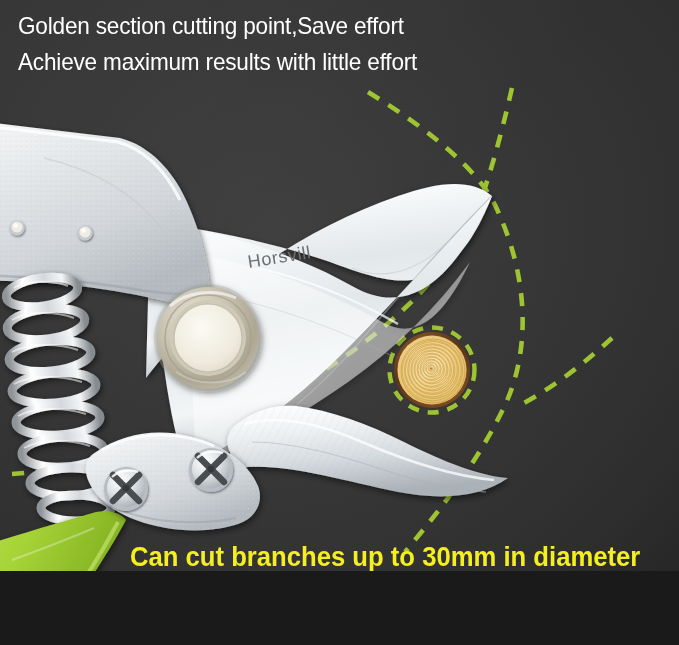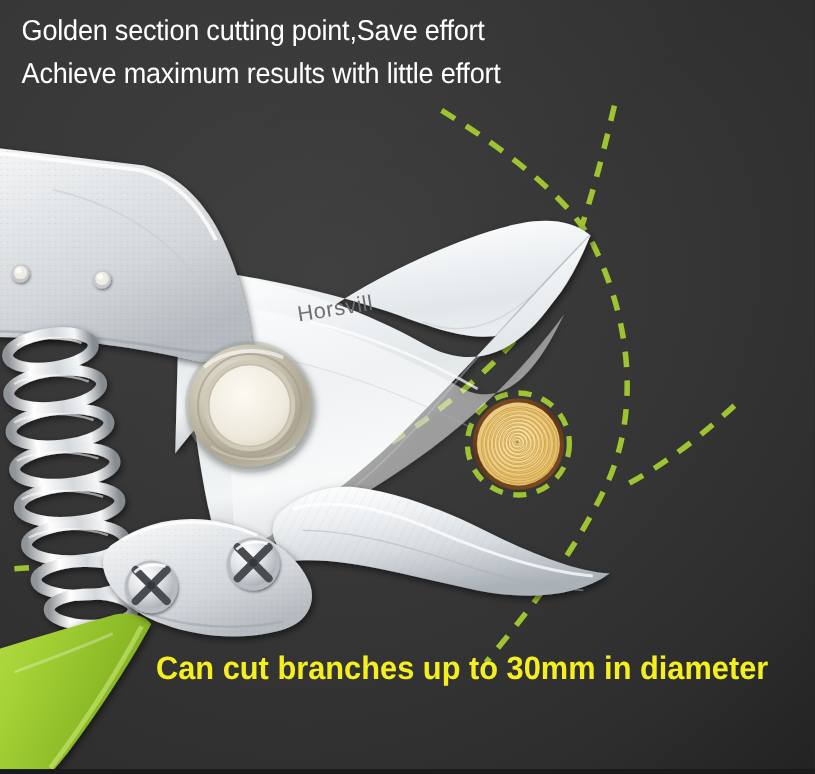--- a/index.html
+++ b/index.html
@@ -3,21 +3,21 @@
 <meta charset="utf-8">
 <style>
   html, body {
     margin: 0;
     padding: 0;
     background: #1a1a1a;
   }
   #stage {
     position: relative;
     width: 679px;
-    height: 641px;
+    height: 571px;
     overflow: hidden;
     font-family: "Liberation Sans", sans-serif;
     background: #2f2f2f;
   }
   #bg {
     position: absolute;
     inset: 0;
   }
   #artwork {
     position: absolute;

